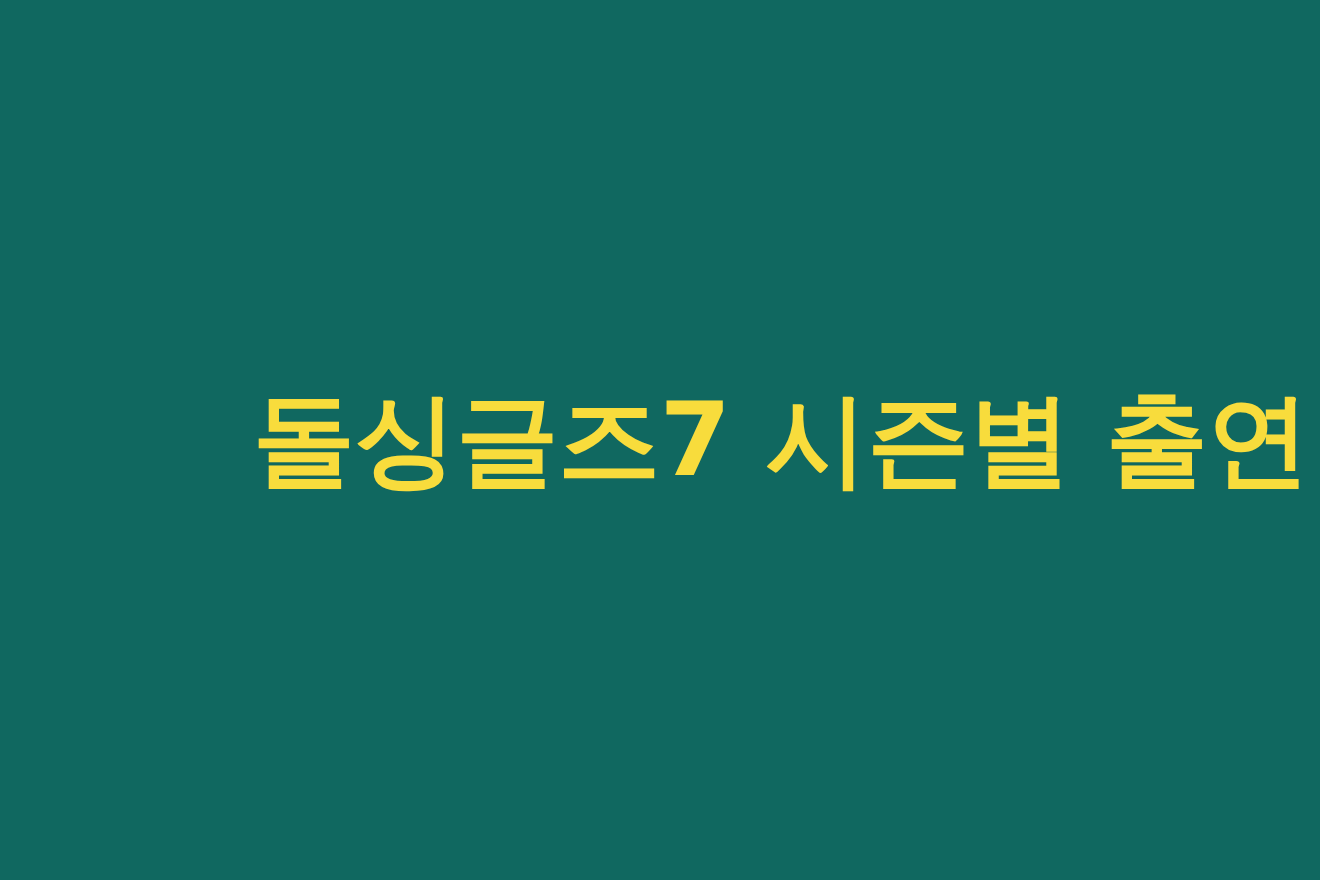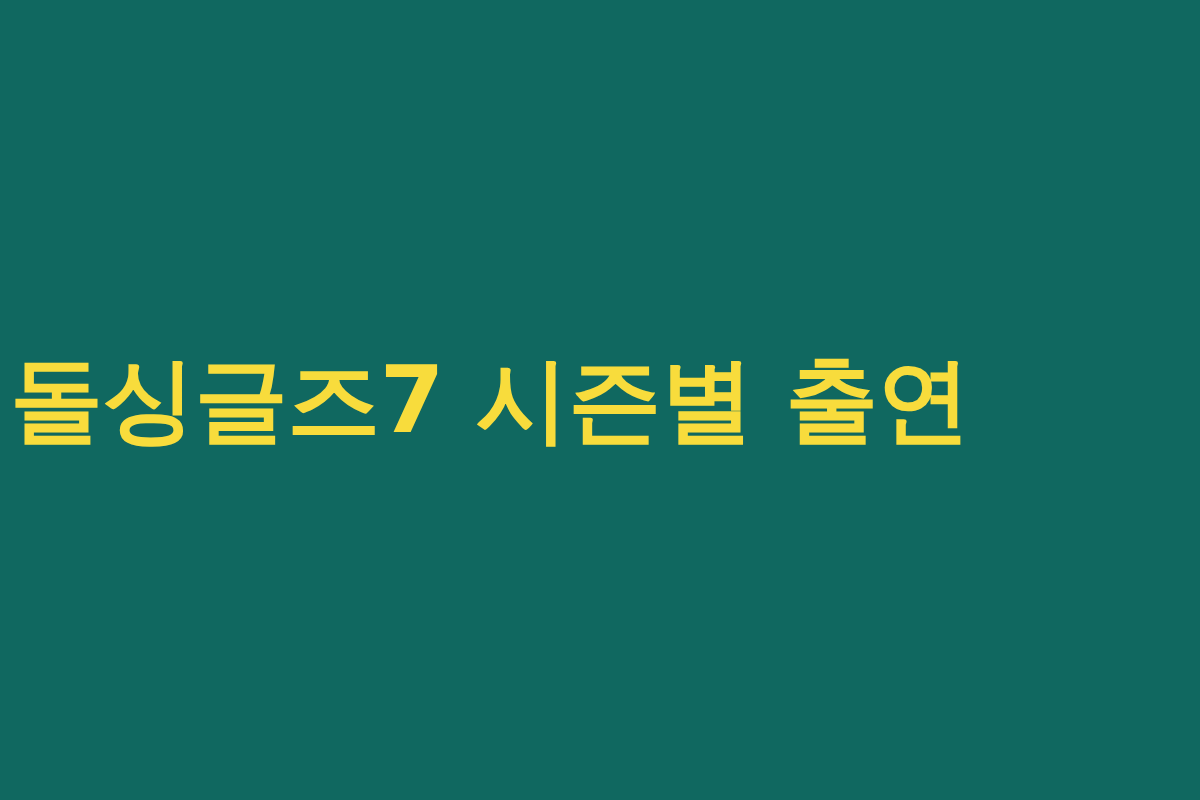--- a/index.html
+++ b/index.html
@@ -16,21 +16,21 @@
   }
 
   
   .thumbnail-card {
     position: relative;
     width: 1200px;
     height: 800px;
     box-sizing: border-box;
     display: flex;
     align-items: center;
-    justify-content: flex-start;
+    justify-content: flex-end;
     
     background-color: #106860;
   }
 
   
   .headline-block {
     width: 980px;
     max-width: 980px;
     text-align: center;
     padding: 0 8px;

